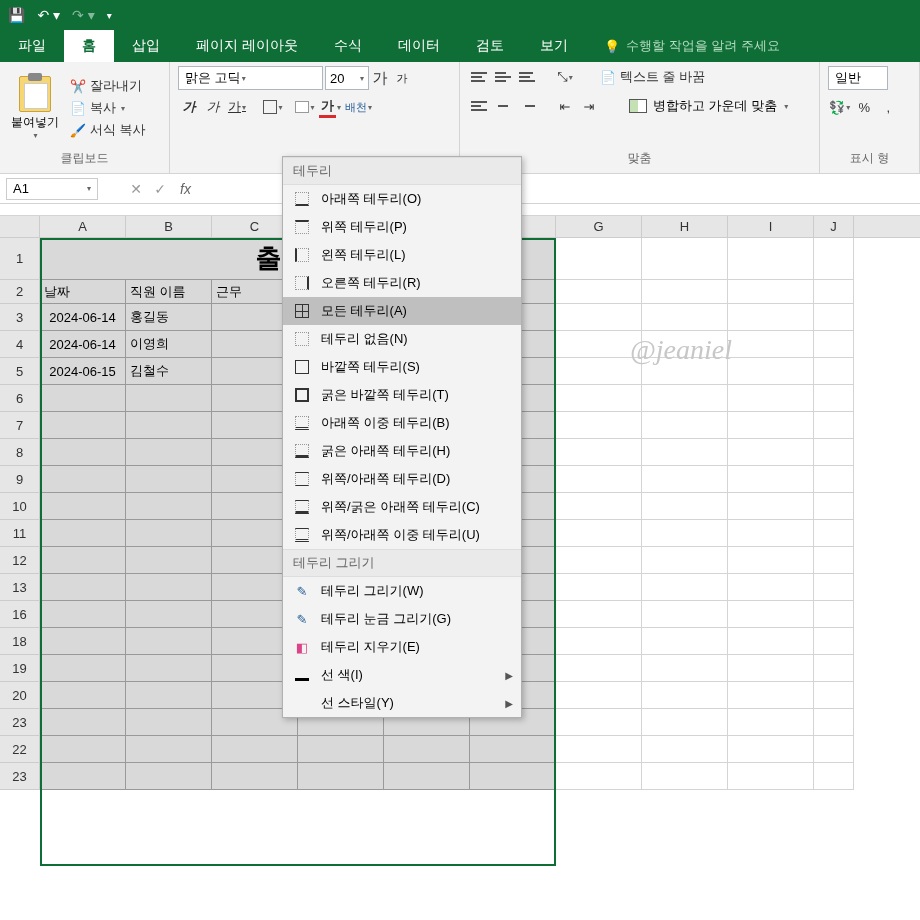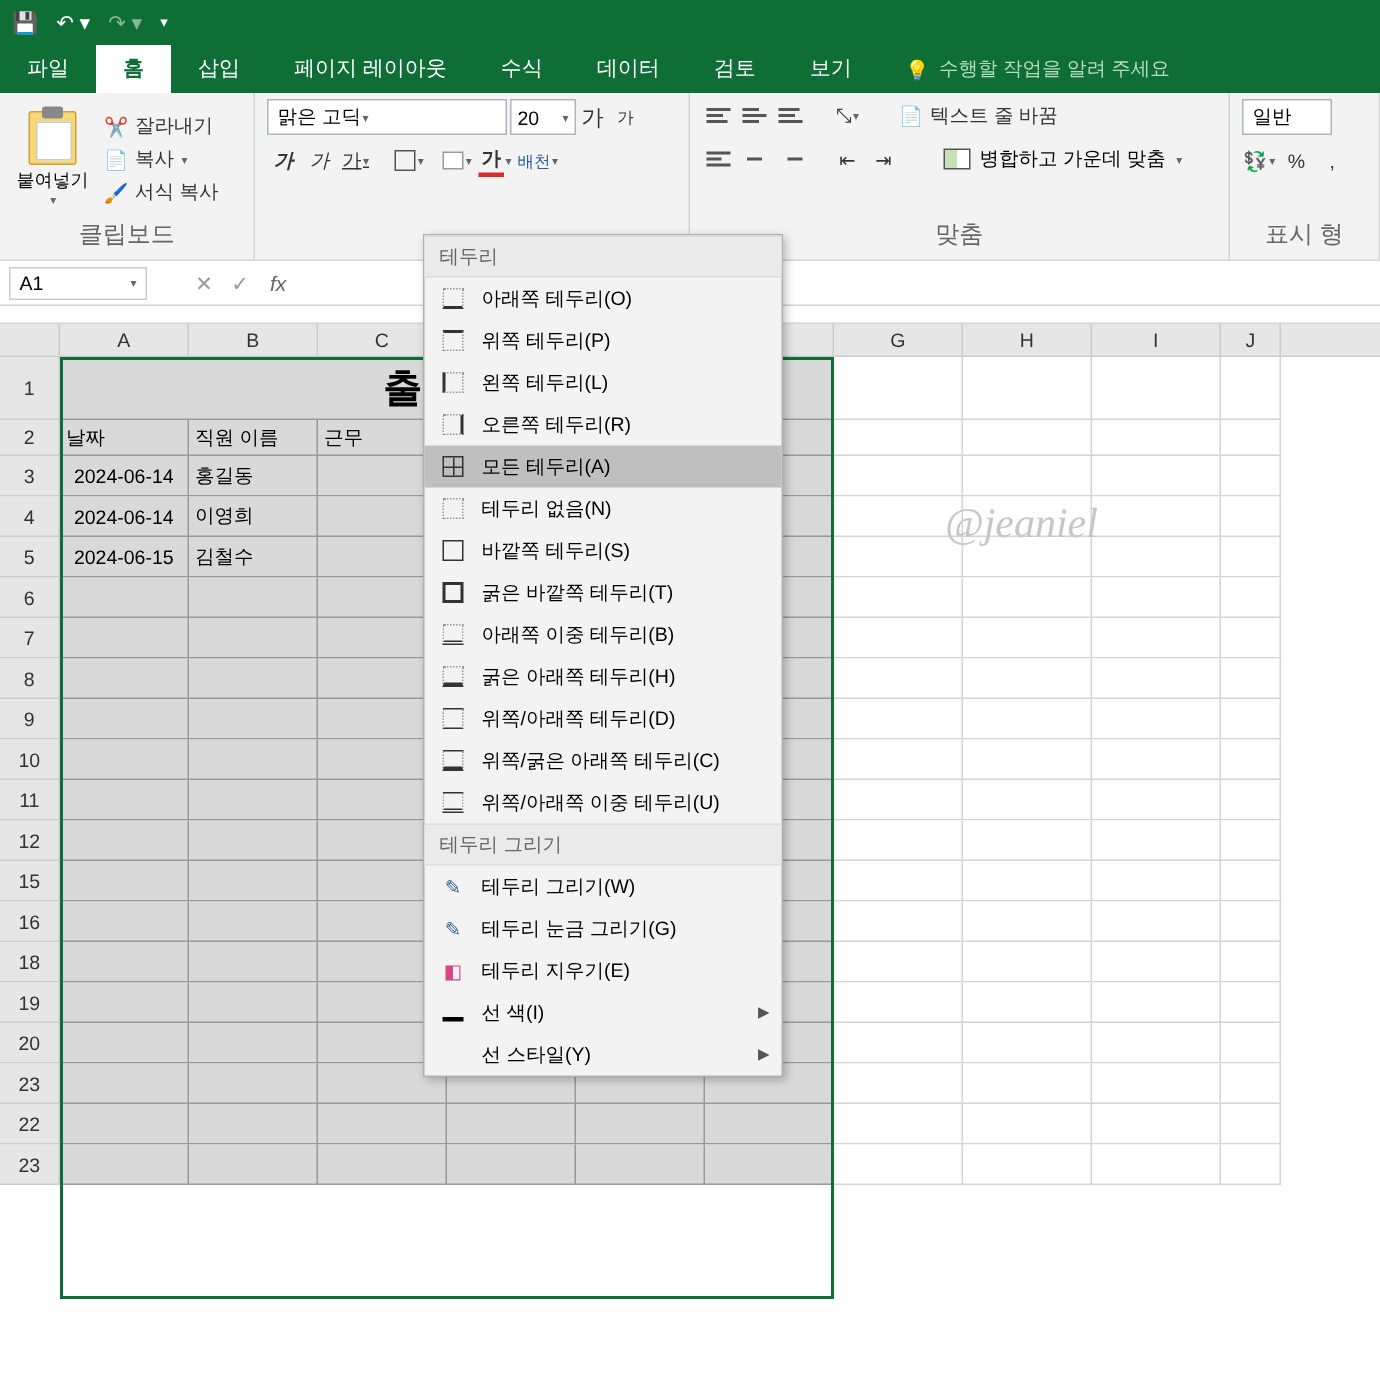--- a/index.html
+++ b/index.html
@@ -11,31 +11,31 @@
 
 
 .tabbar { height: 32px; background: #0e6e36; display: flex; align-items: flex-end; }
 .tab { padding: 7px 18px; color: #fff; font-size: 14px; cursor: pointer; }
 .tab.active { background: #fff; color: #0e6e36; font-weight: bold; }
 .tellme { color: #b5dcc1; font-size: 13px; padding: 7px 18px; display: flex; align-items: center; gap: 6px; }
 
 
 .ribbon { height: 112px; background: #f3f3f3; border-bottom: 1px solid #d4d4d4; display: flex; }
 .group { border-right: 1px solid #d4d4d4; padding: 4px 8px; display: flex; flex-direction: column; justify-content: space-between; }
-.group-label { text-align: center; font-size: 16px; color: #666; padding-bottom: 2px; }
+.group-label { text-align: center; font-size: 12px; color: #666; padding-bottom: 2px; }
 .group-content { flex: 1; display: flex; gap: 6px; }
 .vstack { display: flex; flex-direction: column; gap: 2px; justify-content: center; }
 .ritem { display: flex; align-items: center; gap: 4px; font-size: 13px; color: #333; padding: 1px 2px; white-space: nowrap; }
 .ritem .ico { width: 16px; height: 16px; display: inline-flex; align-items: center; justify-content: center; }
 .paste-big { display: flex; flex-direction: column; align-items: center; justify-content: center; width: 54px; }
 .paste-big .clip { width: 32px; height: 36px; background: #f7d774; border: 1px solid #c9a23a; border-radius: 2px; position: relative; }
 .paste-big .clip::before { content: ""; position: absolute; top: -4px; left: 8px; width: 14px; height: 8px; background: #888; border-radius: 2px; }
 .paste-big .clip::after { content: ""; position: absolute; top: 6px; left: 4px; width: 22px; height: 24px; background: #fff; border: 1px solid #ccc; }
 .fontbox { display:flex; align-items:center; }
-.fontname { width: 160px; height: 24px; border: 1px solid #aeb6bf; background: #fff; padding: 0 6px; font-size: 13px; display:flex; align-items:center; justify-content:flex-start;}
+.fontname { width: 145px; height: 24px; border: 1px solid #aeb6bf; background: #fff; padding: 0 6px; font-size: 13px; display:flex; align-items:center; justify-content:flex-start;}
 .fontsize { width: 44px; height: 24px; border: 1px solid #aeb6bf; background: #fff; padding: 0 4px; margin-left: 2px; display:flex; align-items:center; justify-content:space-between;}
 .btnrow { display: flex; gap: 2px; align-items: center; }
 .sbtn { min-width: 22px; height: 22px; display: inline-flex; align-items: center; justify-content: center; font-size: 13px; color: #333; border: 1px solid transparent; }
 .sbtn.b { font-weight: bold; font-style: italic;}
 .dd { font-size: 8px; color: #666; margin-left: 1px; }
 .underline-red { border-bottom: 3px solid #d92b2b; padding: 0 2px; font-weight:bold;}
 .fill-yellow { display:inline-block; width:14px; height:12px; background:#fff; border:1px solid #999; position:relative;}
 .border-ico { display:inline-block; width:14px; height:14px; border:1px solid #555; position:relative;}
 .align-ico { display:inline-flex; flex-direction:column; gap:2px; width:16px;}
 .align-ico span{height:2px;background:#555;}
@@ -442,21 +442,21 @@
         <div class="cell" style="background: rgb(217, 217, 217); border-right: 1px solid rgb(153, 153, 153); border-bottom: 1px solid rgb(153, 153, 153);"></div>
         <div class="cell" style="background: rgb(217, 217, 217); border-right: 1px solid rgb(153, 153, 153); border-bottom: 1px solid rgb(153, 153, 153);"></div>
         <div class="cell" style="background: rgb(217, 217, 217); border-right: 1px solid rgb(153, 153, 153); border-bottom: 1px solid rgb(153, 153, 153);"></div>
         <div class="cell" style="background: rgb(217, 217, 217); border-right: 1px solid rgb(153, 153, 153); border-bottom: 1px solid rgb(153, 153, 153);"></div>
         <div class="cell" style="background: rgb(255, 255, 255); border-color: rgb(212, 212, 212); border-right-width: 1px; border-right-style: solid; border-bottom-width: 1px; border-bottom-style: solid;"></div>
         <div class="cell" style="background: rgb(255, 255, 255); border-color: rgb(212, 212, 212); border-right-width: 1px; border-right-style: solid; border-bottom-width: 1px; border-bottom-style: solid;"></div>
         <div class="cell" style="background: rgb(255, 255, 255); border-color: rgb(212, 212, 212); border-right-width: 1px; border-right-style: solid; border-bottom-width: 1px; border-bottom-style: solid;"></div>
         <div class="cell" style="background: rgb(255, 255, 255); border-color: rgb(212, 212, 212); width: 40px; border-right-width: 1px; border-right-style: solid; border-bottom-width: 1px; border-bottom-style: solid;"></div>
       </div>
       <div class="row">
-        <div class="rowh">15</div>
+        <div class="rowh">13</div>
         <div class="cell" style="background: rgb(217, 217, 217); border-right: 1px solid rgb(153, 153, 153); border-bottom: 1px solid rgb(153, 153, 153);"></div>
         <div class="cell" style="background: rgb(217, 217, 217); border-right: 1px solid rgb(153, 153, 153); border-bottom: 1px solid rgb(153, 153, 153);"></div>
         <div class="cell" style="background: rgb(217, 217, 217); border-right: 1px solid rgb(153, 153, 153); border-bottom: 1px solid rgb(153, 153, 153);"></div>
         <div class="cell" style="background: rgb(217, 217, 217); border-right: 1px solid rgb(153, 153, 153); border-bottom: 1px solid rgb(153, 153, 153);"></div>
         <div class="cell" style="background: rgb(217, 217, 217); border-right: 1px solid rgb(153, 153, 153); border-bottom: 1px solid rgb(153, 153, 153);"></div>
         <div class="cell" style="background: rgb(217, 217, 217); border-right: 1px solid rgb(153, 153, 153); border-bottom: 1px solid rgb(153, 153, 153);"></div>
         <div class="cell" style="background: rgb(255, 255, 255); border-color: rgb(212, 212, 212); border-right-width: 1px; border-right-style: solid; border-bottom-width: 1px; border-bottom-style: solid;"></div>
         <div class="cell" style="background: rgb(255, 255, 255); border-color: rgb(212, 212, 212); border-right-width: 1px; border-right-style: solid; border-bottom-width: 1px; border-bottom-style: solid;"></div>
         <div class="cell" style="background: rgb(255, 255, 255); border-color: rgb(212, 212, 212); border-right-width: 1px; border-right-style: solid; border-bottom-width: 1px; border-bottom-style: solid;"></div>
         <div class="cell" style="background: rgb(255, 255, 255); border-color: rgb(212, 212, 212); width: 40px; border-right-width: 1px; border-right-style: solid; border-bottom-width: 1px; border-bottom-style: solid;"></div>

